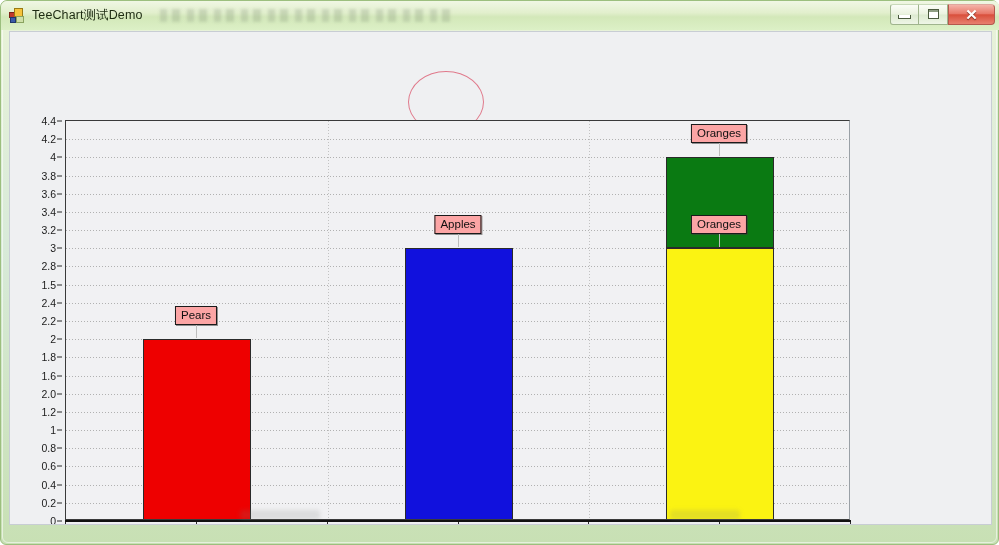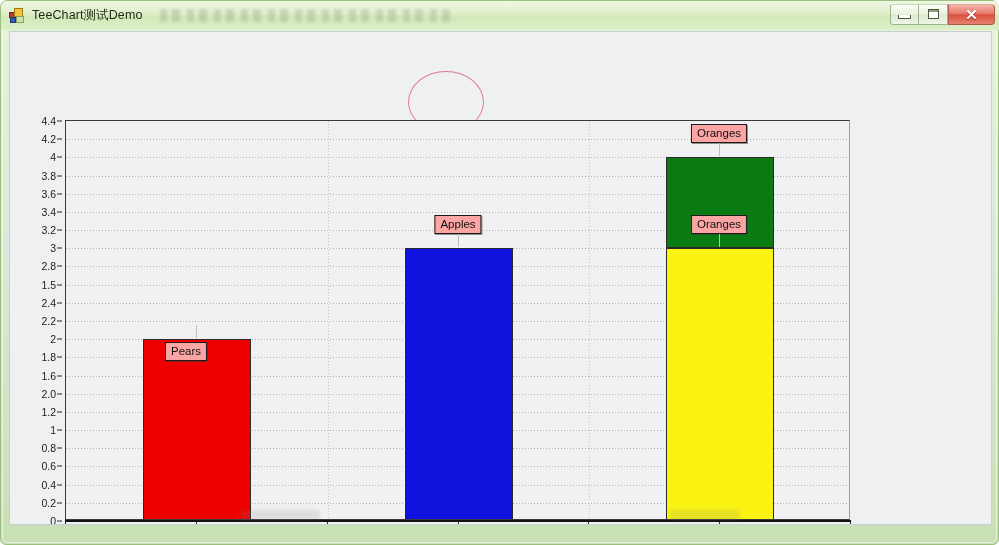--- a/index.html
+++ b/index.html
@@ -458,21 +458,21 @@
           <div class="x-tick" style="left: 55px;"></div>
           <div class="x-tick" style="left: 186px;"></div>
           <div class="x-tick" style="left: 317px;"></div>
           <div class="x-tick" style="left: 448px;"></div>
           <div class="x-tick" style="left: 578px;"></div>
           <div class="x-tick" style="left: 709px;"></div>
           <div class="x-tick" style="left: 840px;"></div>
         </div>
 
       <div id="marks-layer">
-          <div class="mark" style="left: 176px; top: 274px; margin-top: 36px;">Pears</div>
+          <div class="mark" style="left: 186px; top: 274px;">Pears</div>
           <div class="mark-line" style="left: 186px; top: 293px; height: 13px;"></div>
           <div class="mark" style="left: 448px; top: 183px;">Apples</div>
           <div class="mark-line" style="left: 448px; top: 202px; height: 13px;"></div>
           <div class="mark" style="left: 709px; top: 183px;">Oranges</div>
           <div class="mark-line" style="left: 709px; top: 202px; height: 13px;"></div>
           <div class="mark" style="left: 709px; top: 92px;">Oranges</div>
           <div class="mark-line" style="left: 709px; top: 111px; height: 13px;"></div>
         </div>
 
 

